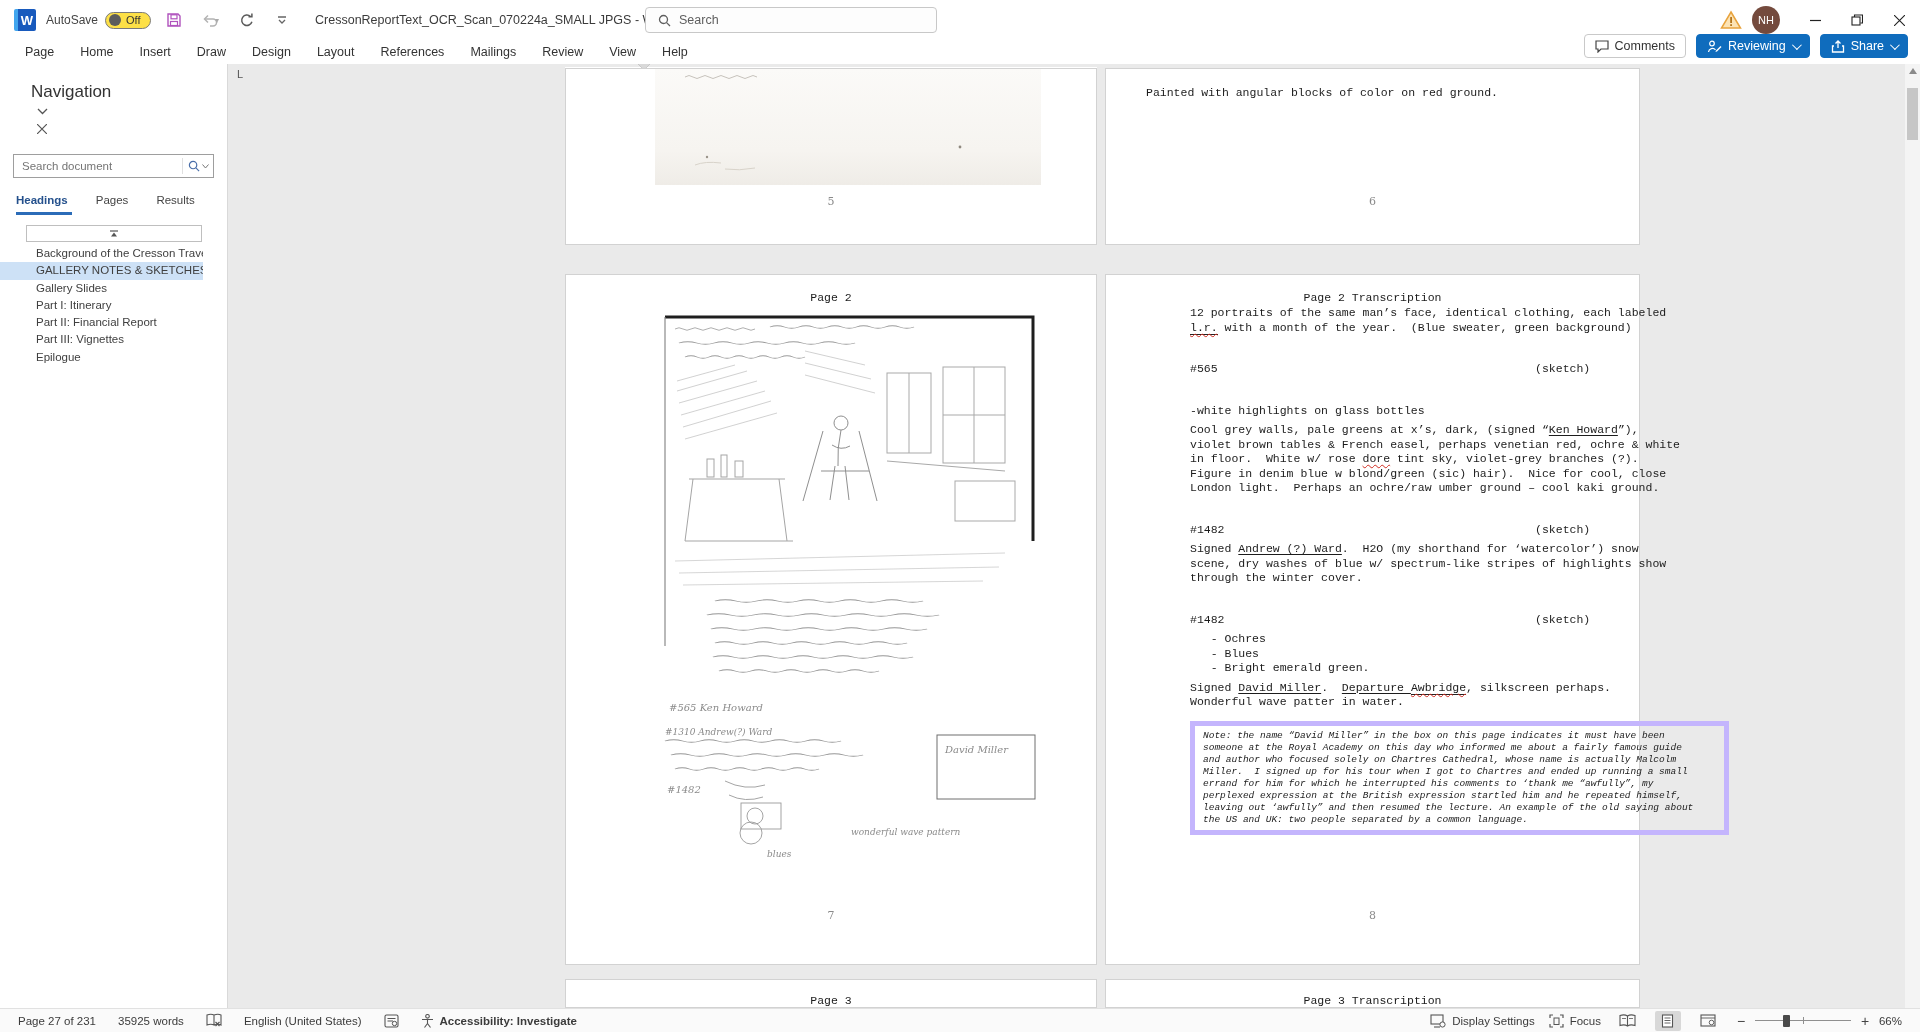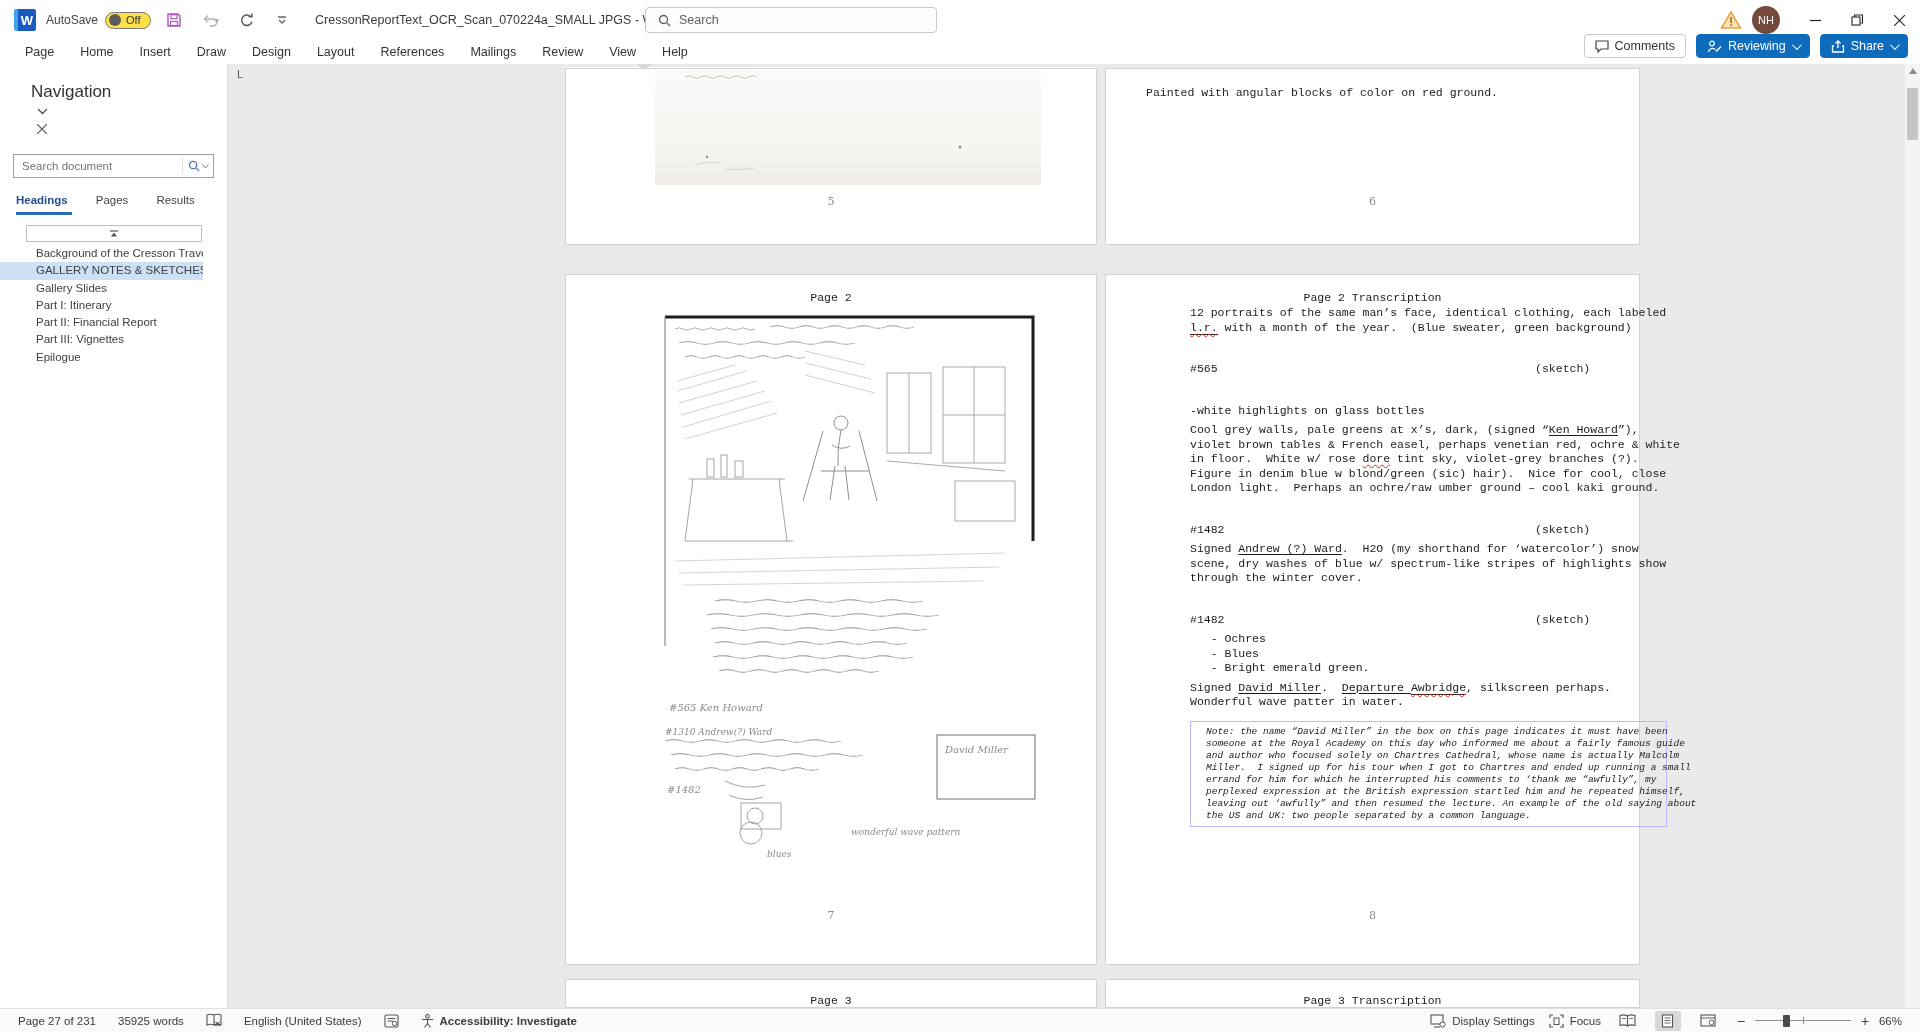--- a/index.html
+++ b/index.html
@@ -108,21 +108,21 @@
 
   
   .trans { position:absolute; left:40px; top:31px; width:492px; font-size:11.5px; line-height:14.5px;margin-left:44px; }
   .tline { white-space:pre; }
   .u   { text-decoration:underline; text-underline-offset:2px; }
   .sq  { text-decoration:underline; text-decoration-style:wavy; text-decoration-color:#d02b20;
          text-decoration-thickness:1px; text-underline-offset:2px; }
   .usq { text-decoration:underline; text-decoration-style:wavy; text-decoration-color:#d02b20;
          text-decoration-thickness:1px; text-underline-offset:2px; border-bottom:1px solid #222; }
   .mt-lg { margin-top:27px; } .mt-sm { margin-top:5px; }
-  .notebox { border:1px solid #c4b5fd; margin-top:11px; width:477px; padding:4px 15px;
+  .notebox { border:5px solid #c4b5fd; margin-top:11px; width:539px; padding:4px 8px;
              font-size:9.5px; line-height:12px; font-style:italic; }
 
   
   .vscroll { position:absolute; right:0; top:0; width:15px; height:944px; background:#f4f4f4; }
   .vscroll .arrow { position:absolute; left:3.5px; top:4px; width:0; height:0;
                     border-left:4px solid transparent; border-right:4px solid transparent;
                     border-bottom:6px solid #8a8a8a; }
   .vscroll .thumb { position:absolute; left:2px; top:24px; width:11px; height:52px; background:#c6c6c6; }
 
   

